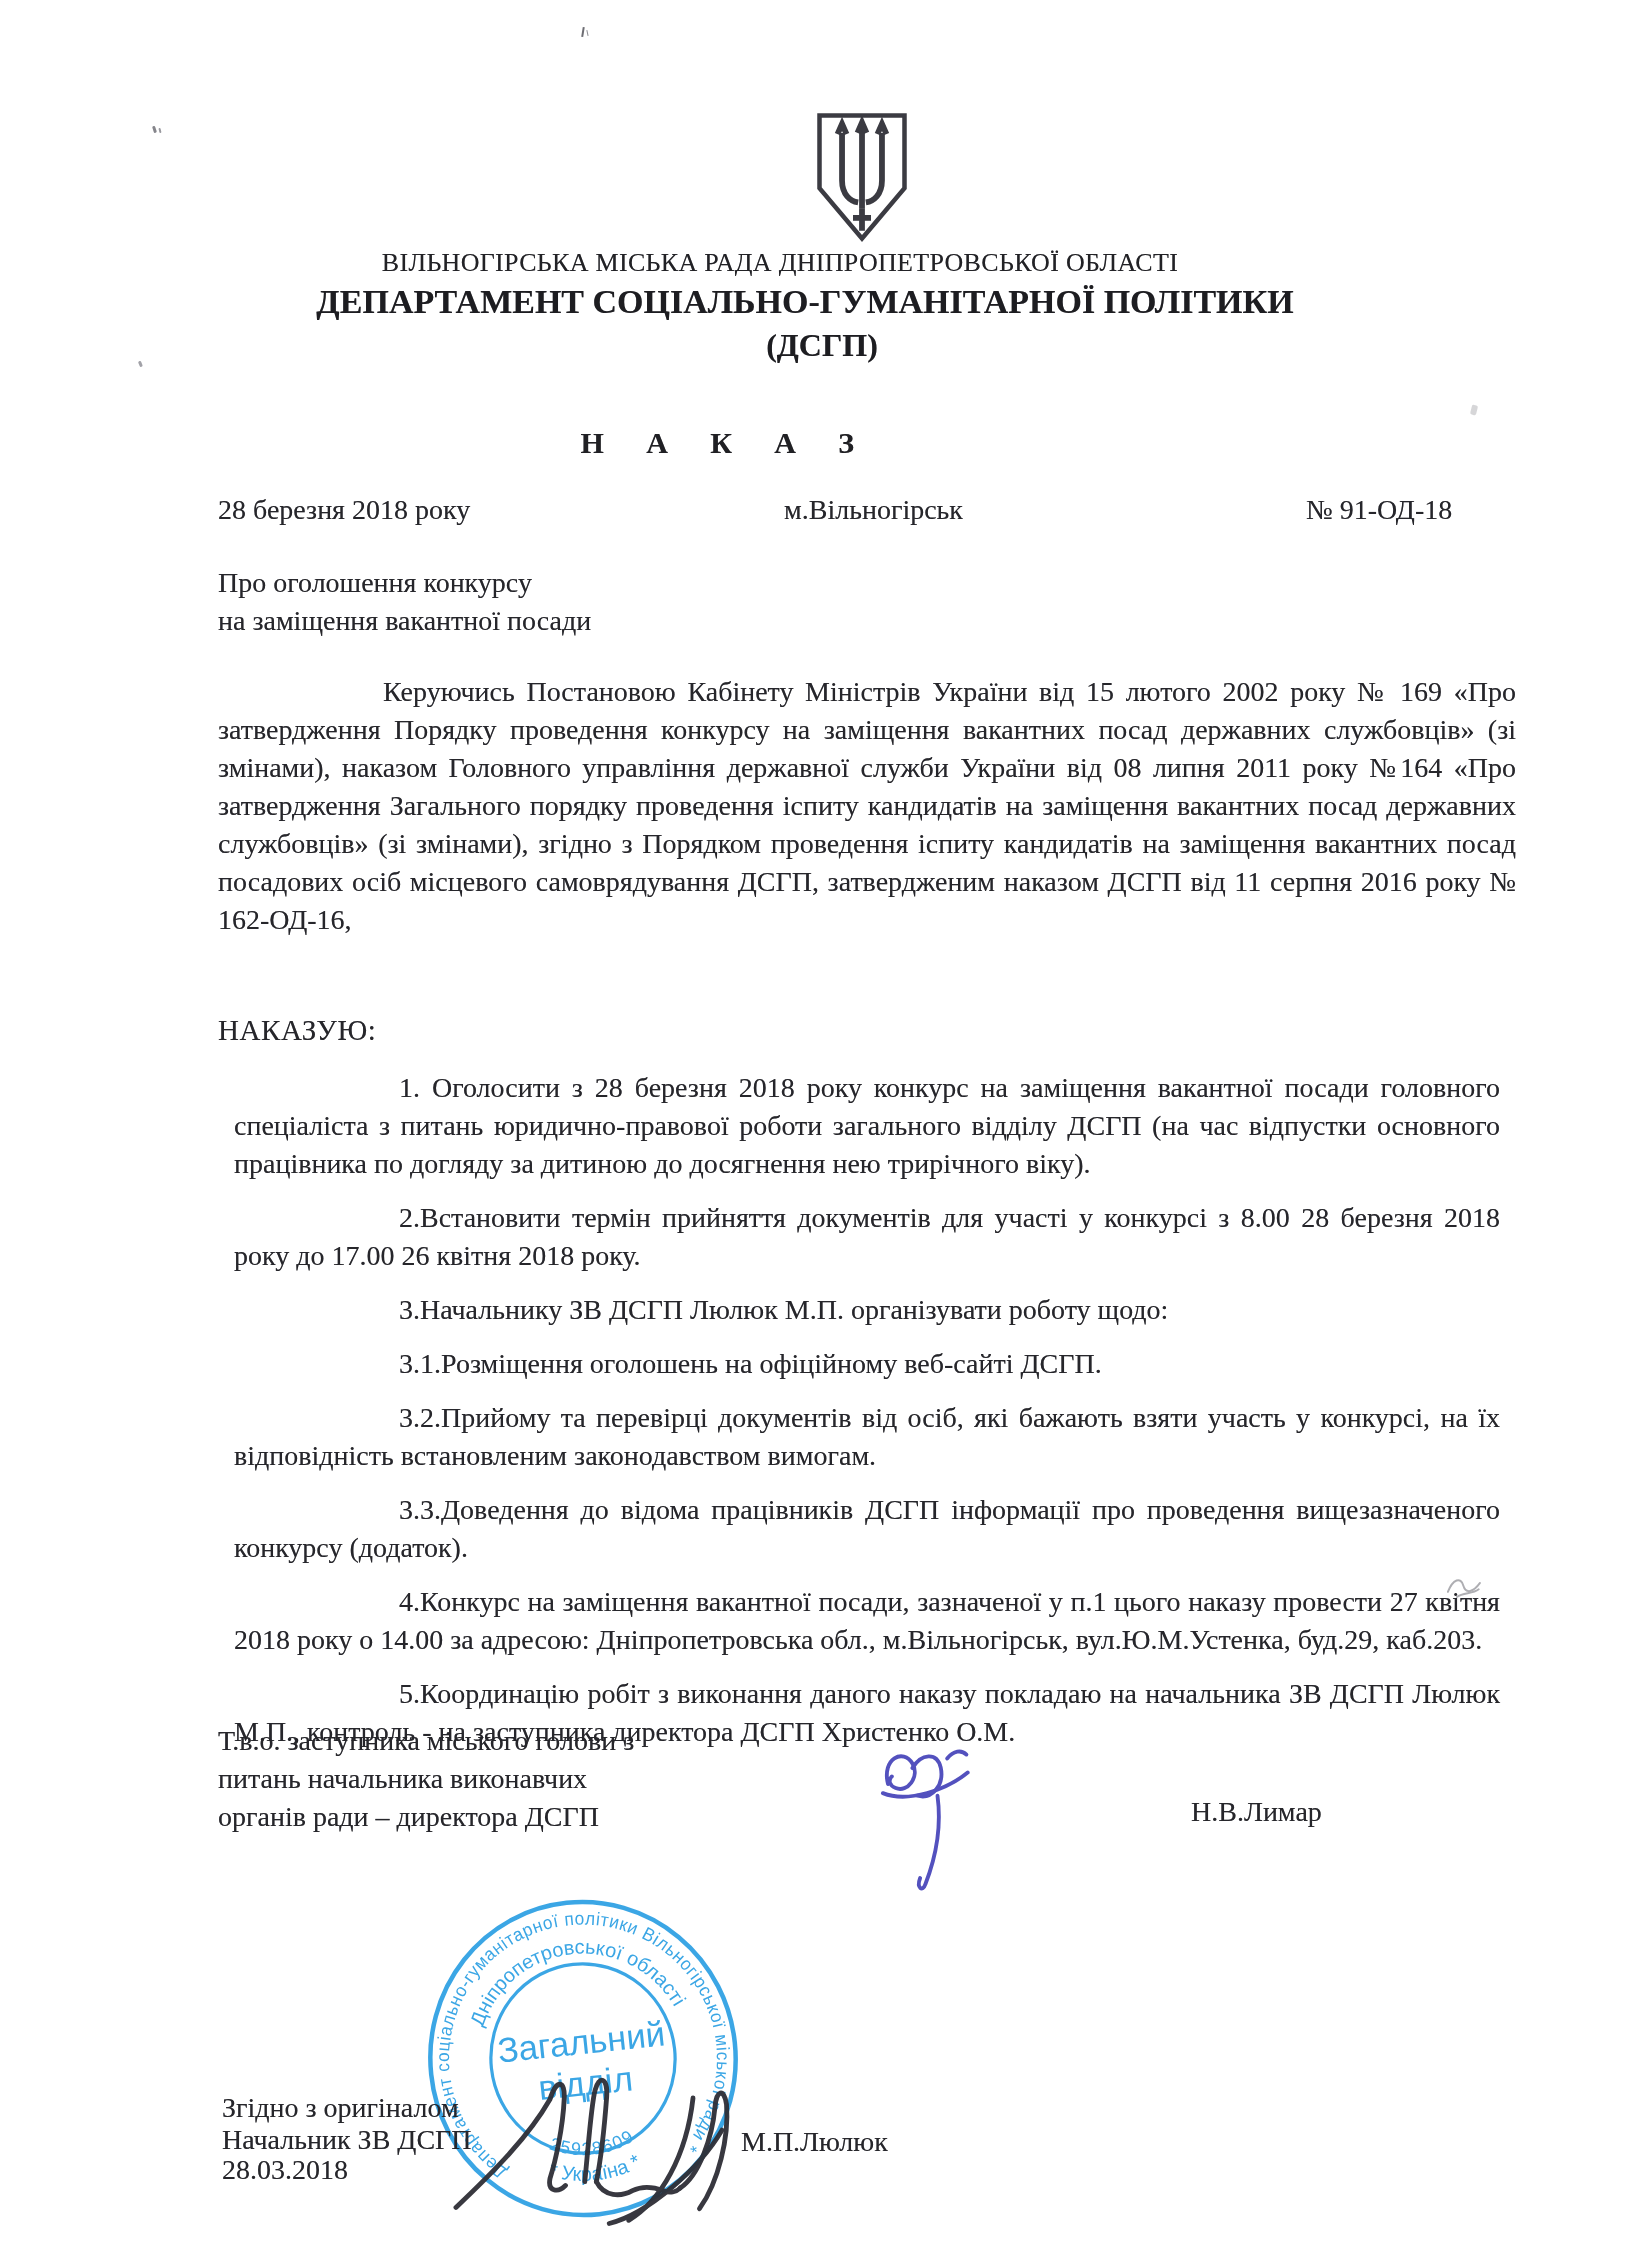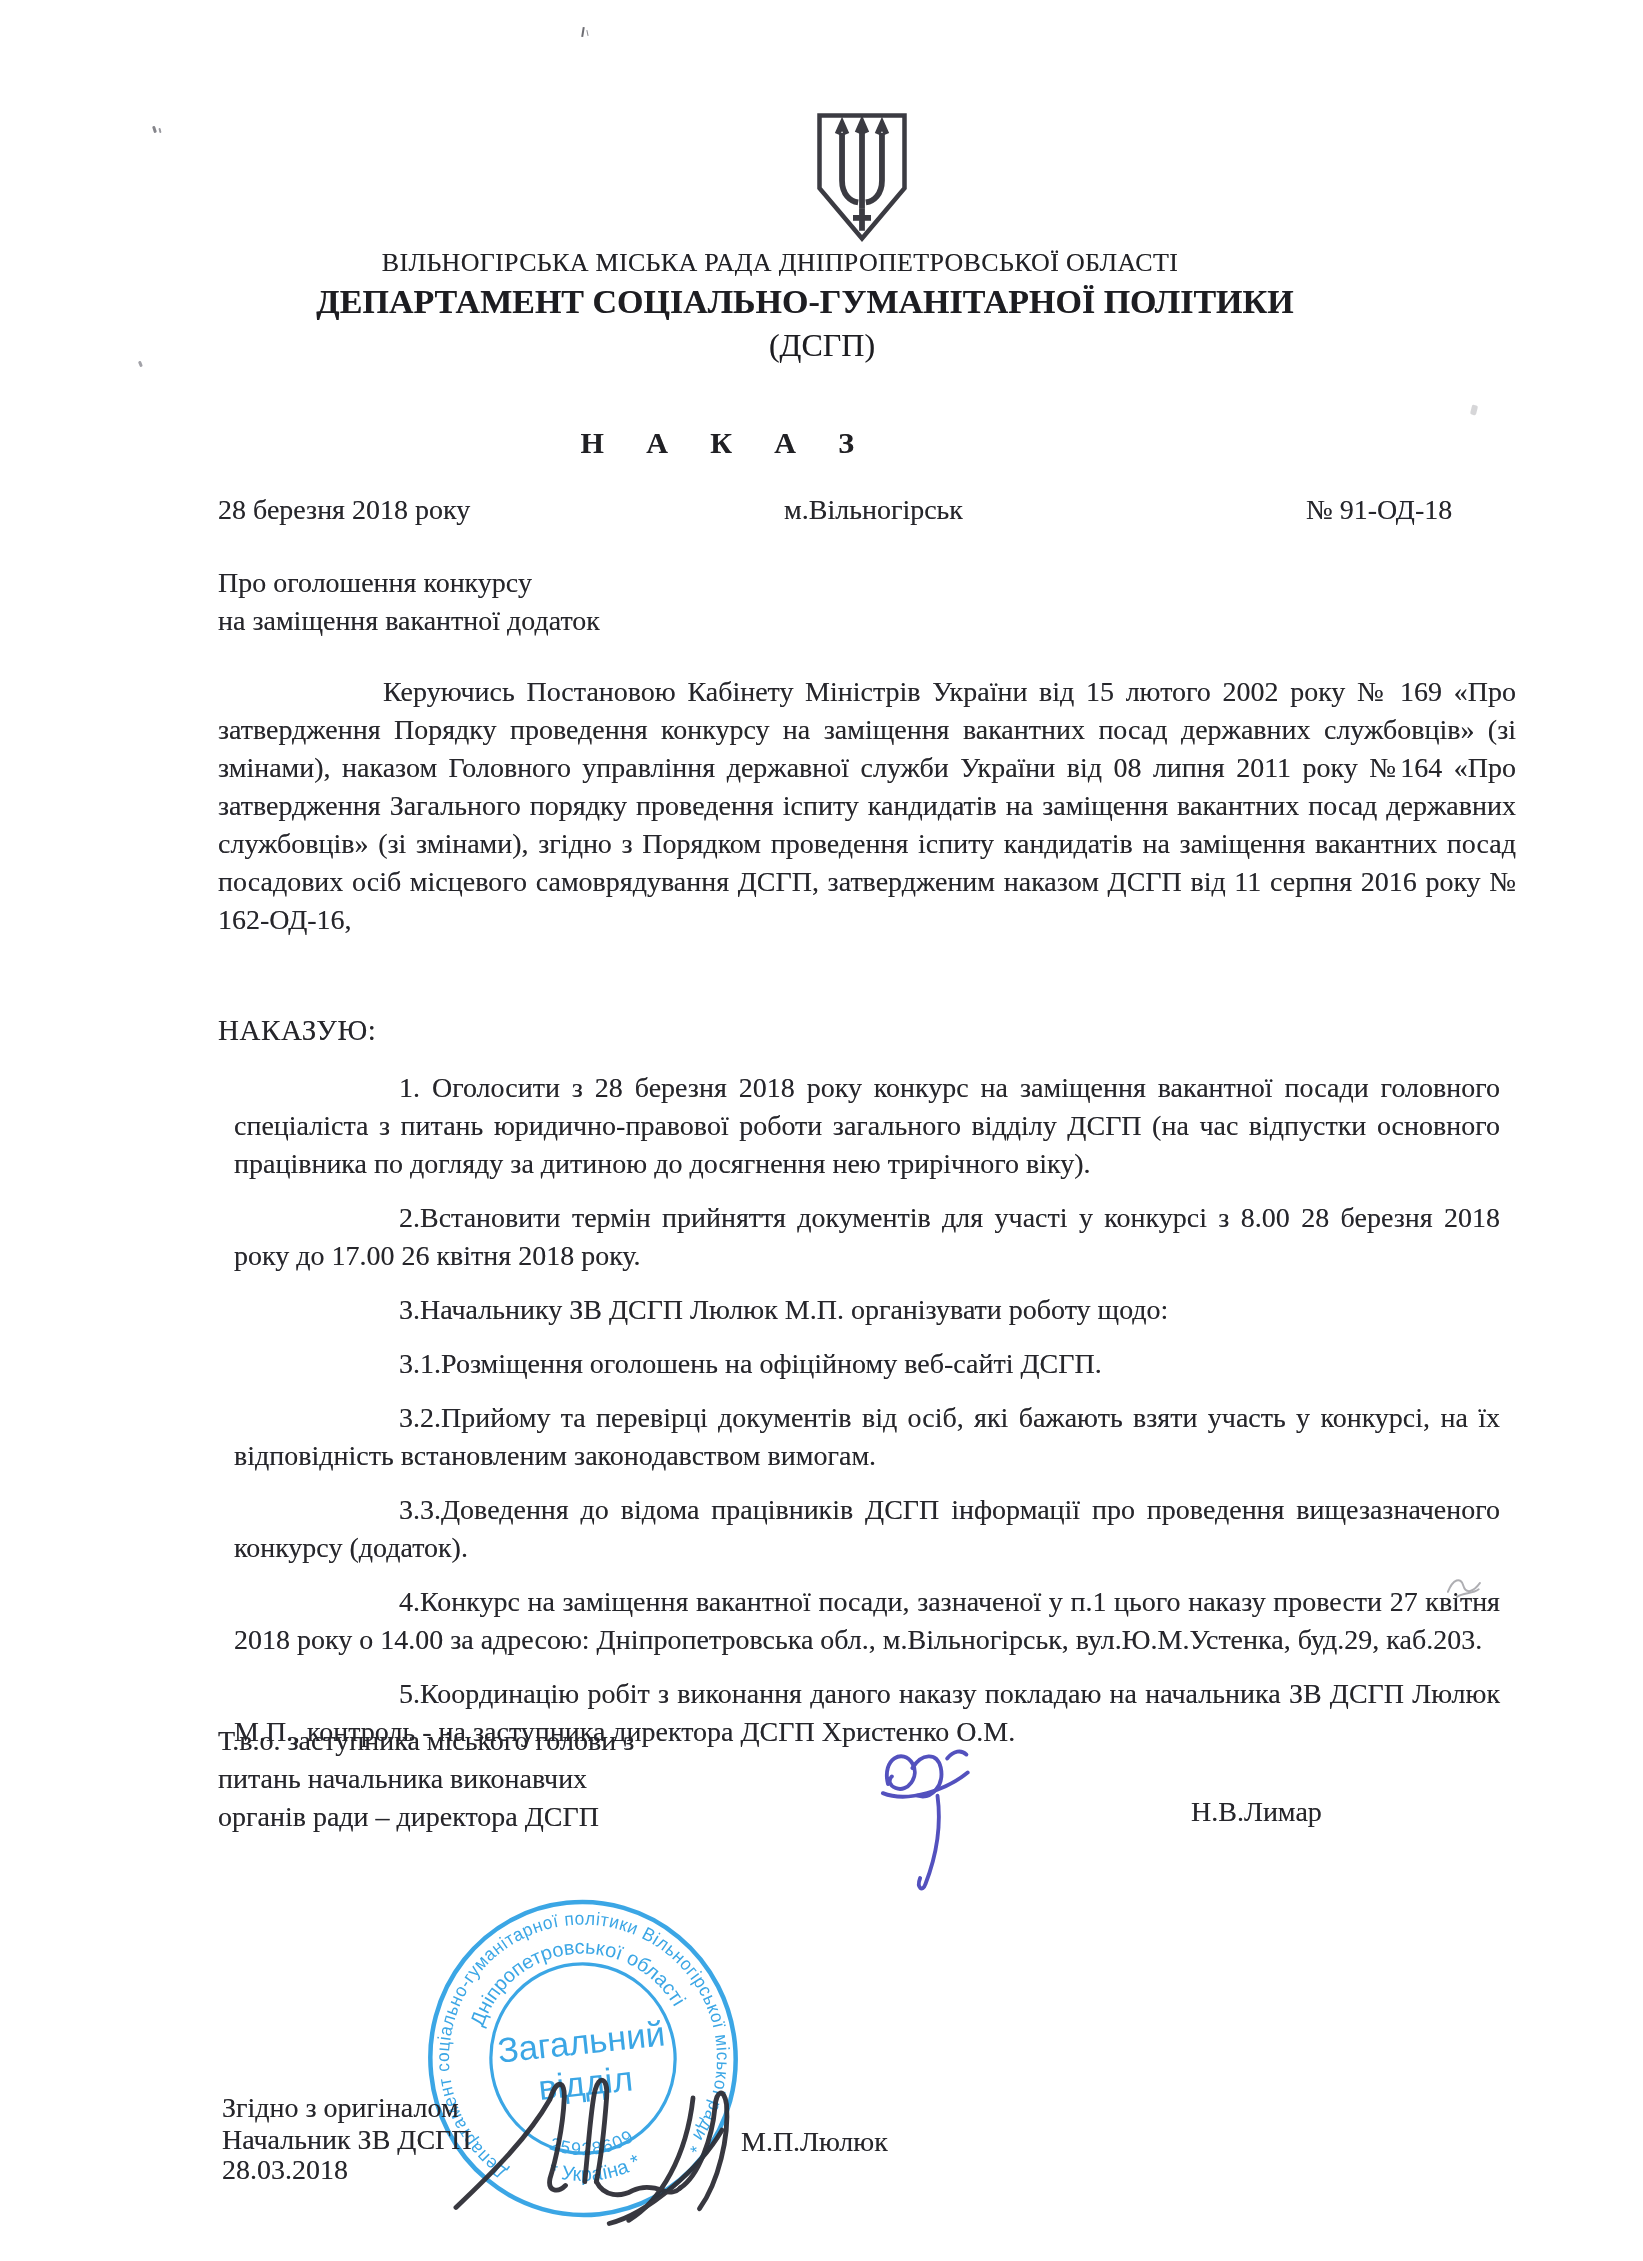--- a/index.html
+++ b/index.html
@@ -6,21 +6,21 @@
   .page{
     position:relative;width:1644px;height:2261px;background:#ffffff;
     font-family:"Liberation Serif","DejaVu Serif",serif;color:#26262b;overflow:hidden;
   }
   .abs{position:absolute;line-height:1;}
   .txt{text-shadow:0 0 0.6px rgba(35,35,40,.45);}
   
   .emblem{position:absolute;left:813px;top:111px;width:98px;height:132px;}
   .h-council{left:0;top:250px;width:1560px;text-align:center;font-size:26px;letter-spacing:0.3px;color:#222226;}
   .h-dept{left:0;top:285px;width:1610px;text-align:center;font-size:34px;font-weight:bold;color:#1d1d21;}
-  .h-abbr{left:0;top:329px;width:1644px;text-align:center;font-size:32px;font-weight:normal;color:#1d1d21;}
+  .h-abbr{left:0;top:329px;width:1644px;text-align:center;font-size:32px;font-weight:bold;color:#1d1d21;}
   .doc-type{left:0;top:428px;width:1452px;text-align:center;font-size:30px;font-weight:bold;letter-spacing:17.4px;color:#202024;}
   
   .m-date{left:218px;top:496px;font-size:28px;}
   .m-place{left:784px;top:496px;font-size:28px;}
   .m-number{left:1306px;top:496px;font-size:28px;}
   
   .subj1{left:218px;top:569px;font-size:28px;}
   .subj2{left:218px;top:607px;font-size:28px;}
   
   .preamble{left:218px;top:673px;width:1298px;font-size:28px;line-height:38px;text-align:justify;text-indent:165px;}
@@ -72,21 +72,21 @@
   <div class="abs txt h-dept">ДЕПАРТАМЕНТ СОЦІАЛЬНО-ГУМАНІТАРНОЇ ПОЛІТИКИ</div>
   <div class="abs txt h-abbr">(ДСГП)</div>
 
   <div class="abs txt doc-type">Н А К А З</div>
 
   <span class="abs txt m-date">28 березня 2018 року</span>
   <span class="abs txt m-place">м.Вільногірськ</span>
   <span class="abs txt m-number">№ 91-ОД-18</span>
 
   <div class="abs txt subj1">Про оголошення конкурсу</div>
-  <div class="abs txt subj2">на заміщення вакантної додаток</div>
+  <div class="abs txt subj2">на заміщення вакантної посади</div>
 
   <div class="abs txt preamble">Керуючись Постановою Кабінету Міністрів України від 15 лютого 2002 року № 169 «Про затвердження Порядку проведення конкурсу на заміщення вакантних посад державних службовців» (зі змінами), наказом Головного управління державної служби України від 08 липня 2011 року №164 «Про затвердження Загального порядку проведення іспиту кандидатів на заміщення вакантних посад державних службовців» (зі змінами), згідно з Порядком проведення іспиту кандидатів на заміщення вакантних посад посадових осіб місцевого самоврядування ДСГП, затвердженим наказом ДСГП від 11 серпня 2016 року  № 162-ОД-16,</div>
 
   <div class="abs txt resolve">НАКАЗУЮ:</div>
 
   <div class="abs txt items">
     <p>1. Оголосити з 28 березня 2018 року  конкурс на заміщення вакантної  посади головного спеціаліста з питань юридично-правової роботи загального відділу ДСГП (на час відпустки основного працівника по догляду за дитиною до досягнення нею трирічного віку).</p>
     <p>2.Встановити термін прийняття документів для участі у конкурсі з 8.00 28 березня 2018 року до 17.00  26 квітня 2018 року.</p>
     <p>3.Начальнику ЗВ ДСГП Люлюк М.П. організувати роботу щодо:</p>
     <p>3.1.Розміщення оголошень на офіційному веб-сайті ДСГП.</p>

